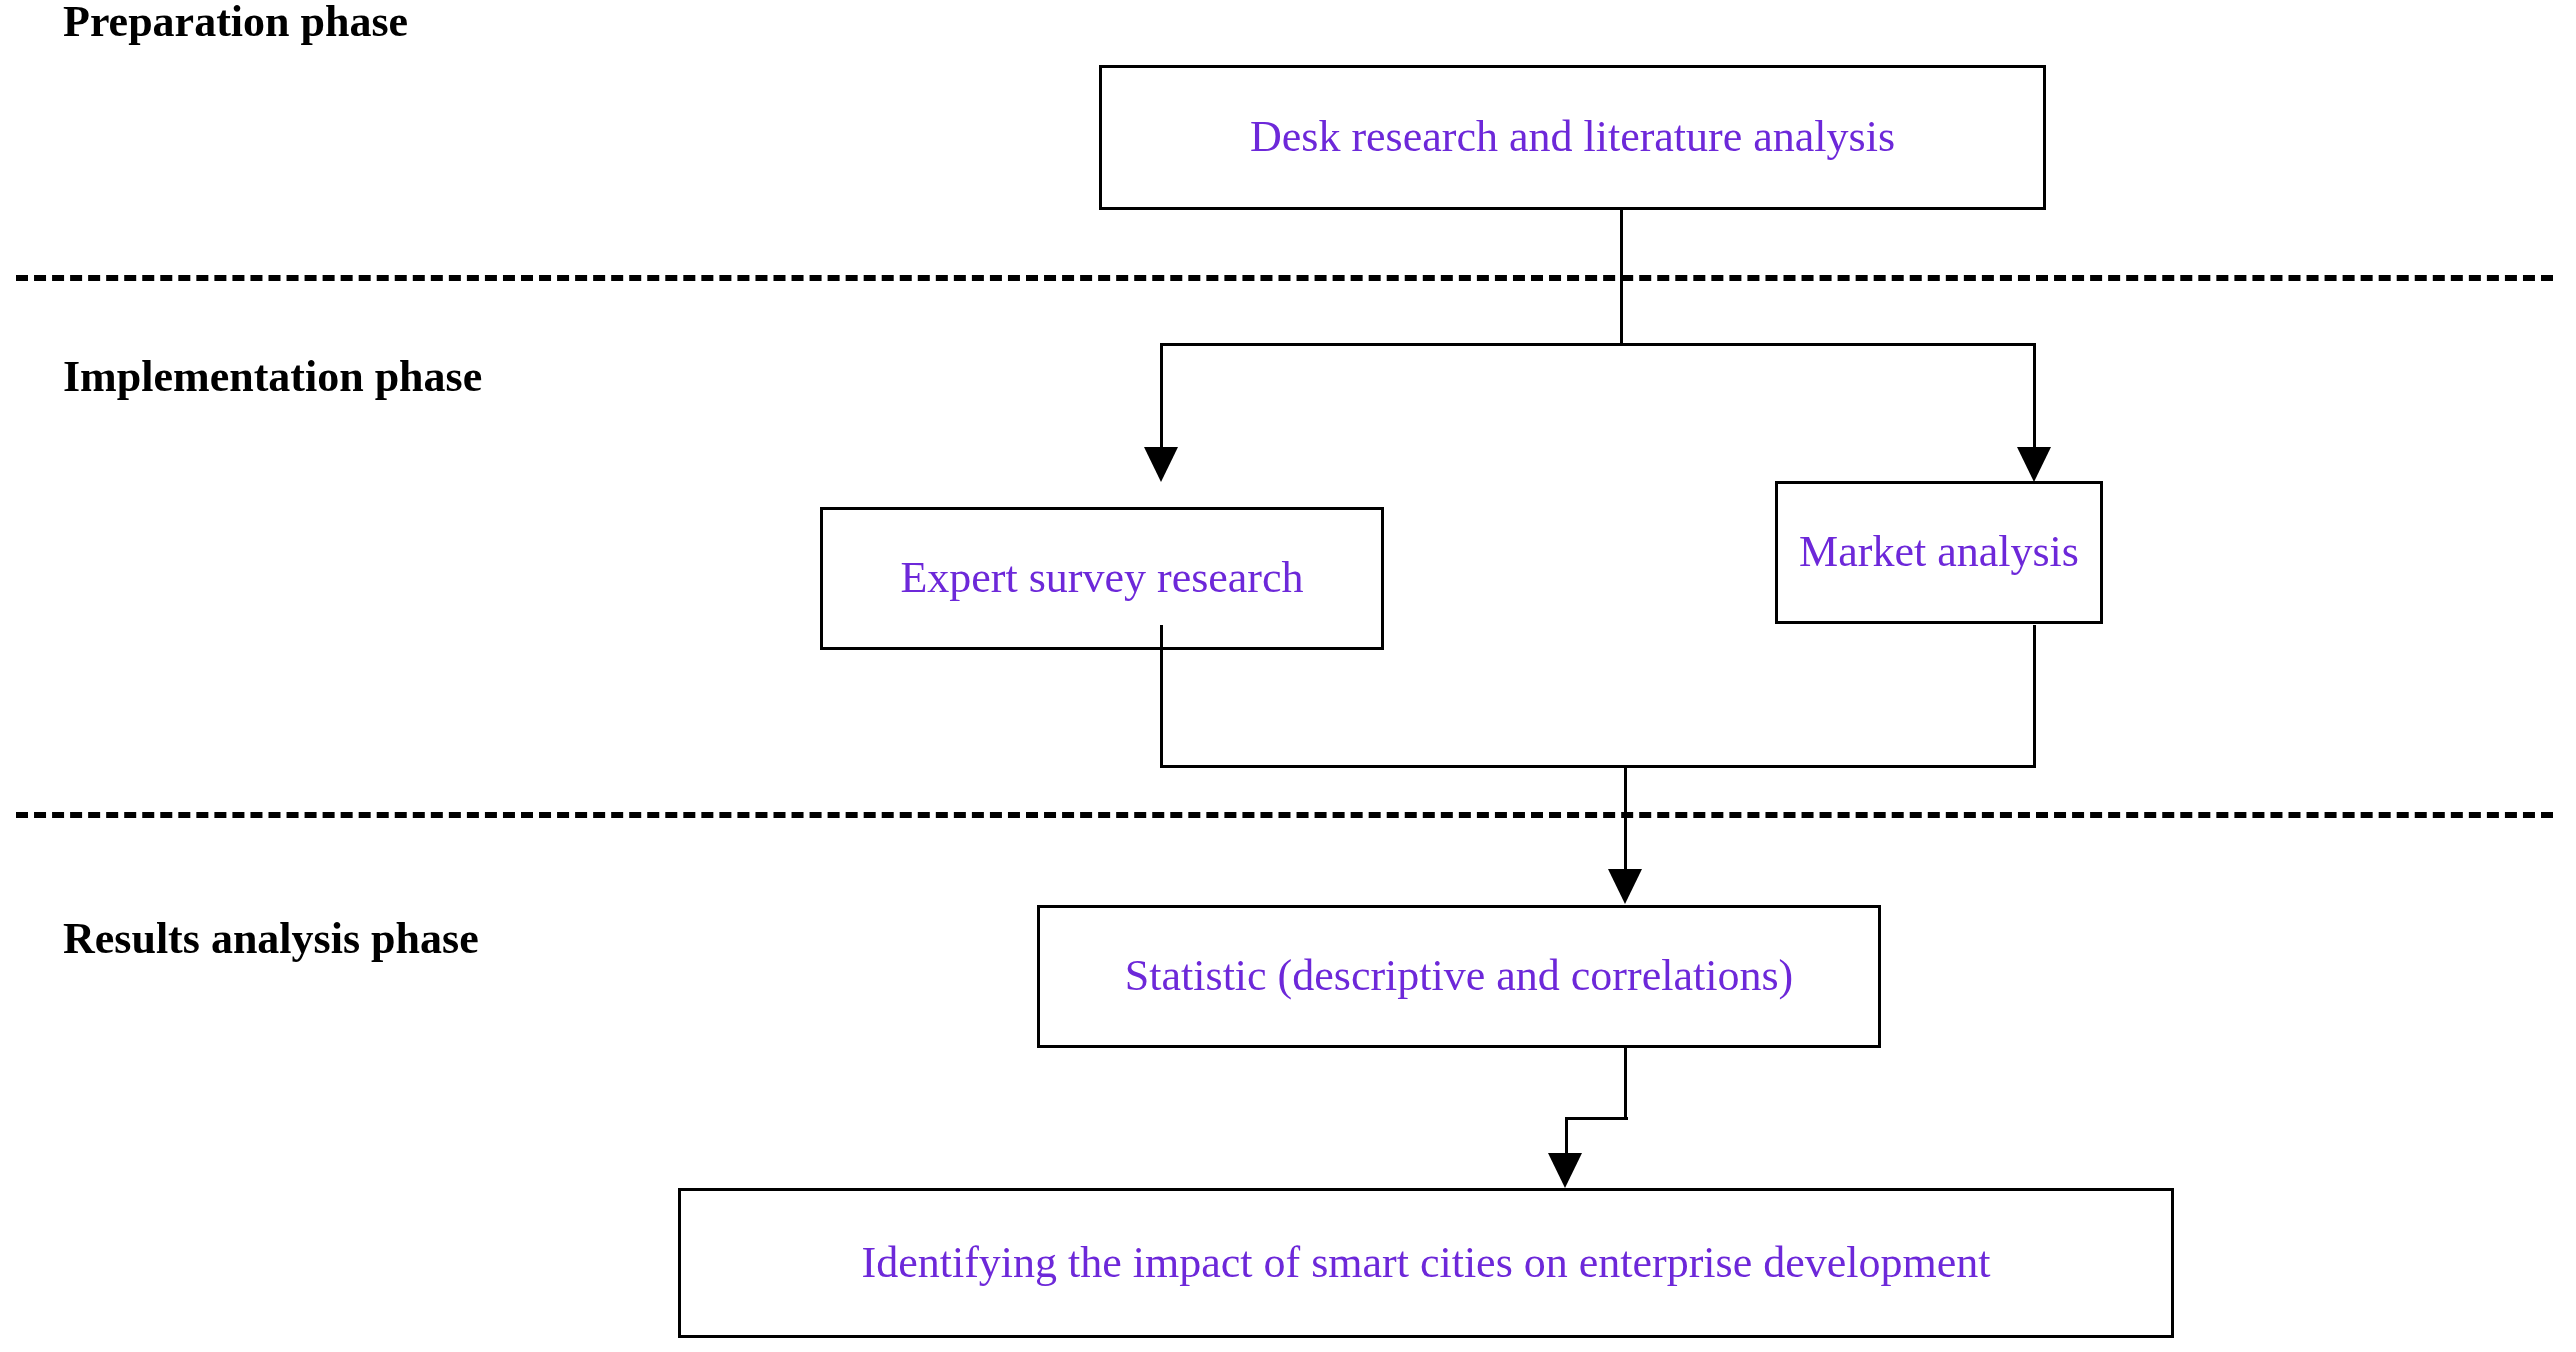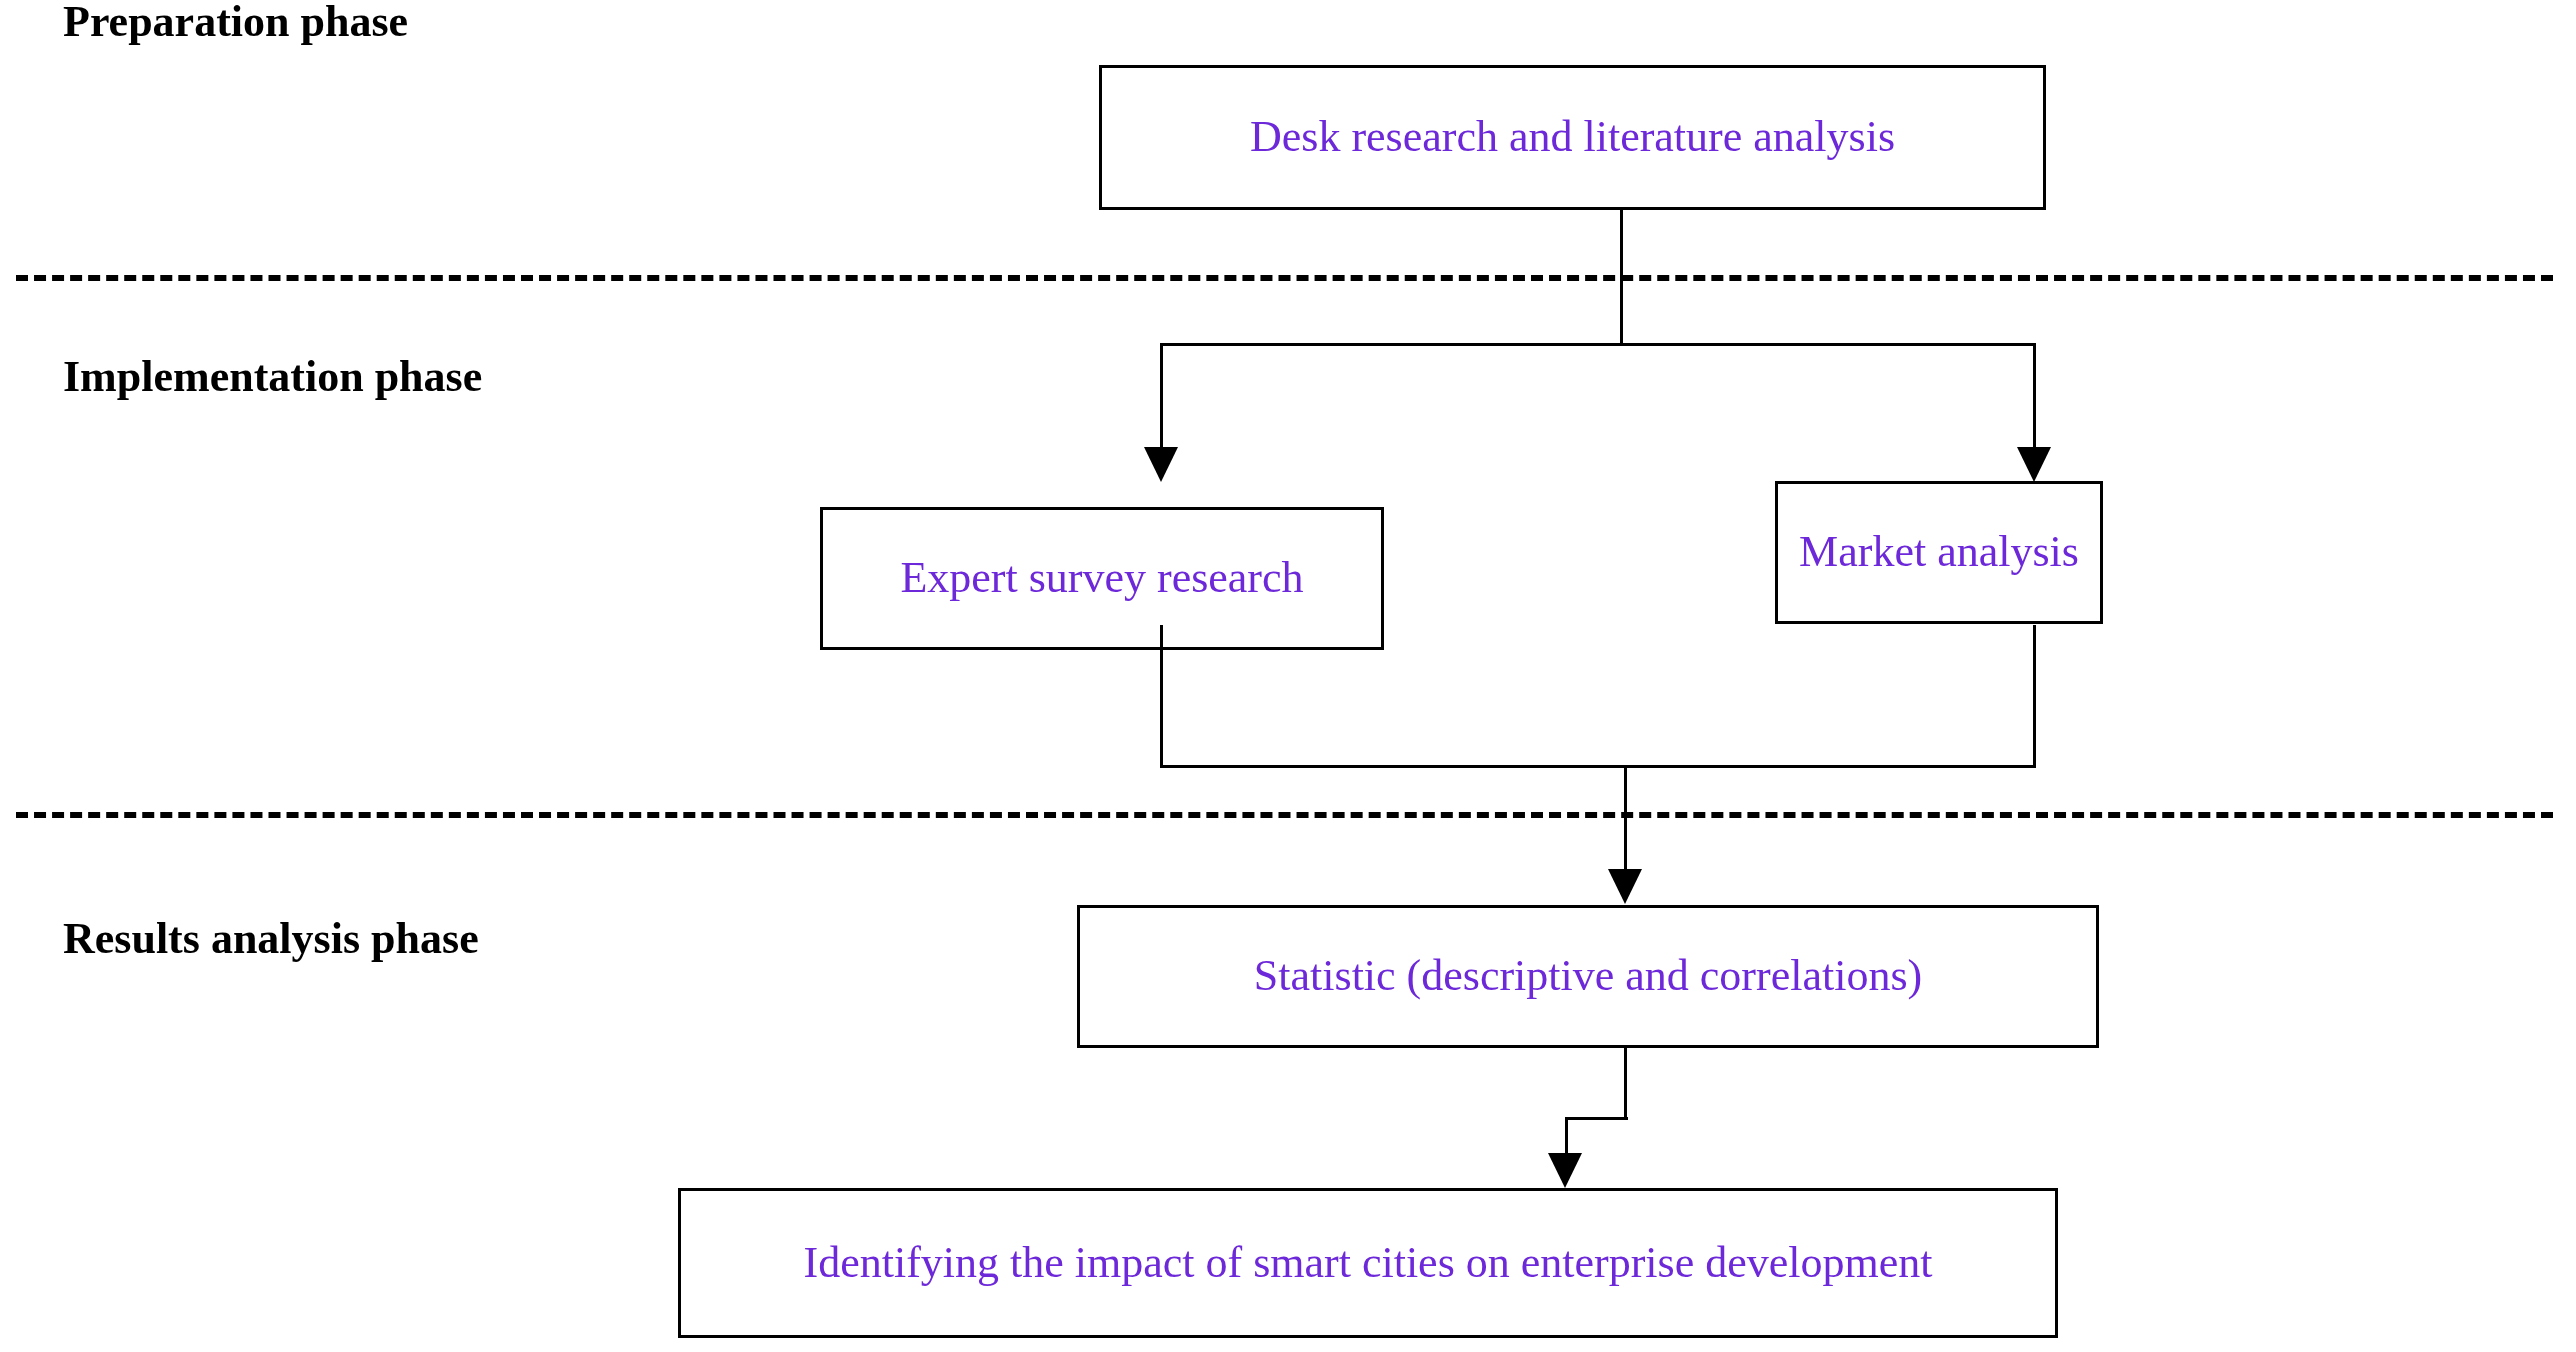--- a/index.html
+++ b/index.html
@@ -115,30 +115,30 @@
   <div class="conn-v" style="left:1160px; top:625px; height:141px;"></div>
 
   <div class="conn-v" style="left:2033px; top:625px; height:141px;"></div>
 
   <div class="conn-h" style="left:1160px; top:765px; width:876px;"></div>
 
   <div class="conn-v" style="left:1624px; top:765px; height:104px;"></div>
 
   <div class="arrow-down" style="left:1608px; top:869px;"></div>
 
-  <div class="node-box" style="left:1077px; top:905px; width:1022px; height:143px;">
+  <div class="node-box" style="left:1037px; top:905px; width:844px; height:143px;">
     <span class="node-label">Statistic (descriptive and correlations)</span>
   </div>
 
   <div class="conn-v" style="left:1624px; top:1048px; height:70px;"></div>
 
   <div class="conn-h" style="left:1565px; top:1117px; width:63px;"></div>
 
   <div class="conn-v" style="left:1565px; top:1117px; height:37px;"></div>
 
   <div class="arrow-down" style="left:1548px; top:1153px;"></div>
 
-  <div class="node-box" style="left:678px; top:1188px; width:1380px; height:150px;">
+  <div class="node-box" style="left:678px; top:1188px; width:1496px; height:150px;">
     <span class="node-label">Identifying the impact of smart cities on enterprise development</span>
   </div>
 
 </div>
 
 
 </body></html>

